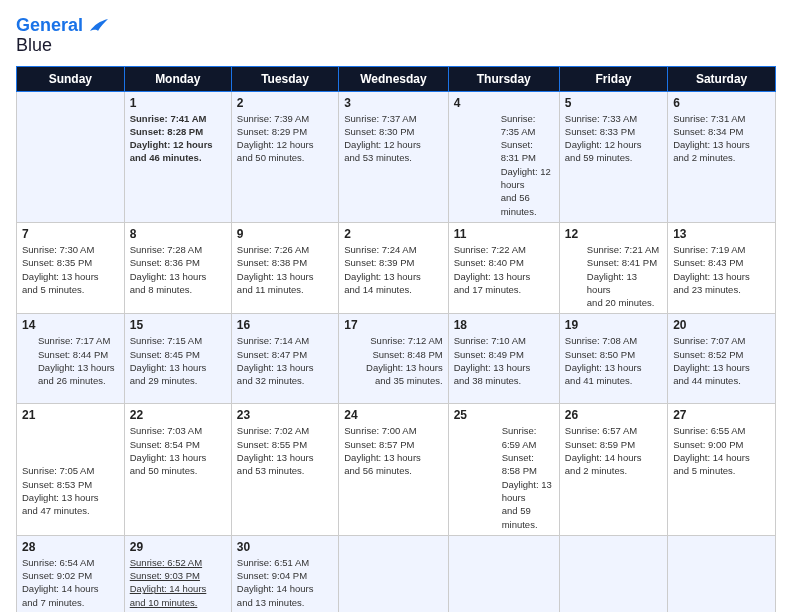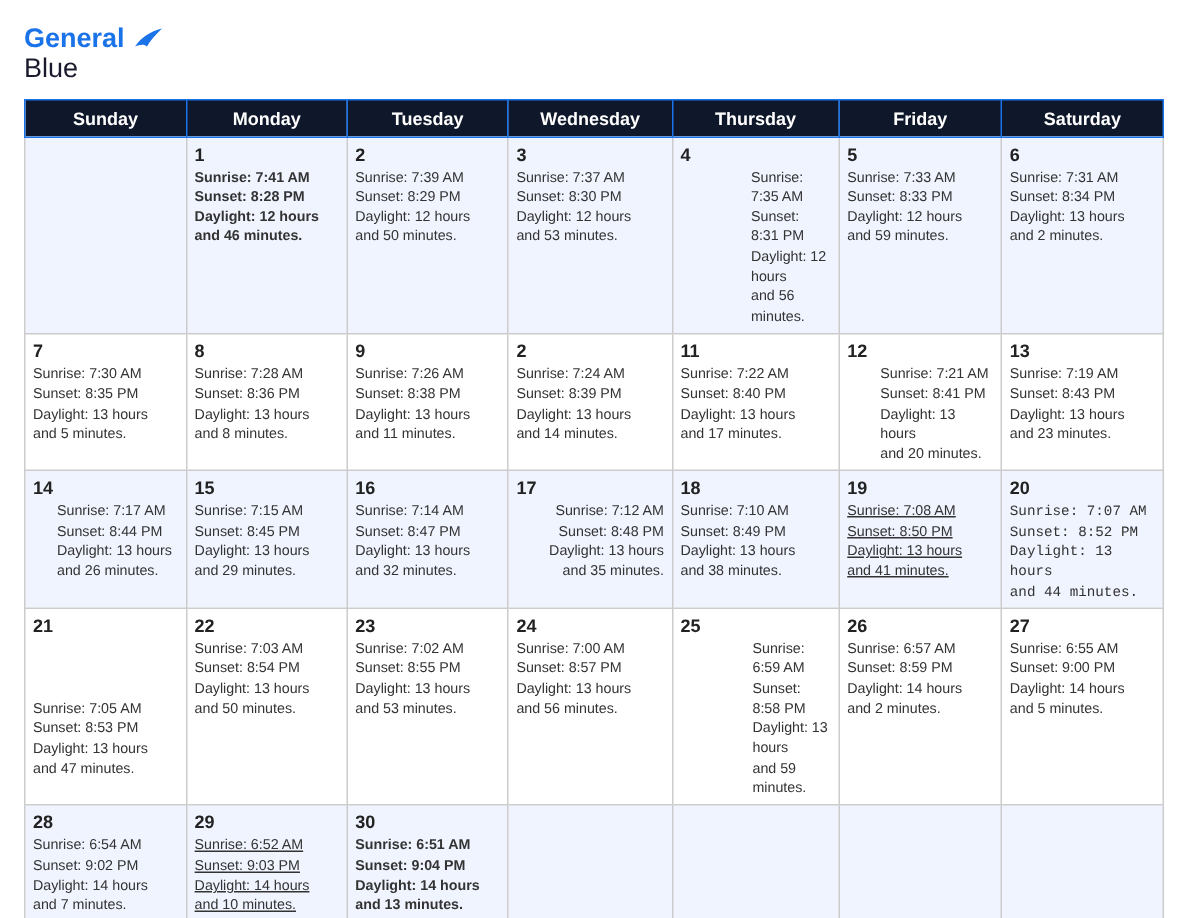--- a/index.html
+++ b/index.html
@@ -245,28 +245,28 @@
           </td>
           <td>
             <div class="day-num">18</div>
             <div class="day-info" style="white-space: pre-line;">Sunrise: 7:10 AM
 Sunset: 8:49 PM
 Daylight: 13 hours
 and 38 minutes.</div>
           </td>
           <td>
             <div class="day-num">19</div>
-            <div class="day-info" style="white-space: pre-line; text-decoration: underline;">Sunrise: 7:08 AM
+            <div class="day-info" style="white-space: pre-line;">Sunrise: 7:08 AM
 Sunset: 8:50 PM
 Daylight: 13 hours
 and 41 minutes.</div>
           </td>
           <td>
             <div class="day-num">20</div>
-            <div class="day-info" style="white-space: pre-line; font-family: Liberation Mono, monospace;">Sunrise: 7:07 AM
+            <div class="day-info" style="white-space: pre-line;">Sunrise: 7:07 AM
 Sunset: 8:52 PM
 Daylight: 13 hours
 and 44 minutes.</div>
           </td>
         </tr>
         <tr>
           <td>
             <div class="day-num">21</div>
             <div class="day-info" style="white-space: pre-line; margin-top: 42px;">Sunrise: 7:05 AM
 Sunset: 8:53 PM
@@ -326,21 +326,21 @@
           </td>
           <td>
             <div class="day-num">29</div>
             <div class="day-info" style="white-space: pre-line; text-decoration: underline;">Sunrise: 6:52 AM
 Sunset: 9:03 PM
 Daylight: 14 hours
 and 10 minutes.</div>
           </td>
           <td>
             <div class="day-num">30</div>
-            <div class="day-info" style="white-space: pre-line; font-weight: bold;">Sunrise: 6:51 AM
+            <div class="day-info" style="white-space: pre-line;">Sunrise: 6:51 AM
 Sunset: 9:04 PM
 Daylight: 14 hours
 and 13 minutes.</div>
           </td>
           <td class="empty"></td>
           <td class="empty"></td>
           <td class="empty"></td>
           <td class="empty"></td>
         </tr>
       </tbody>

